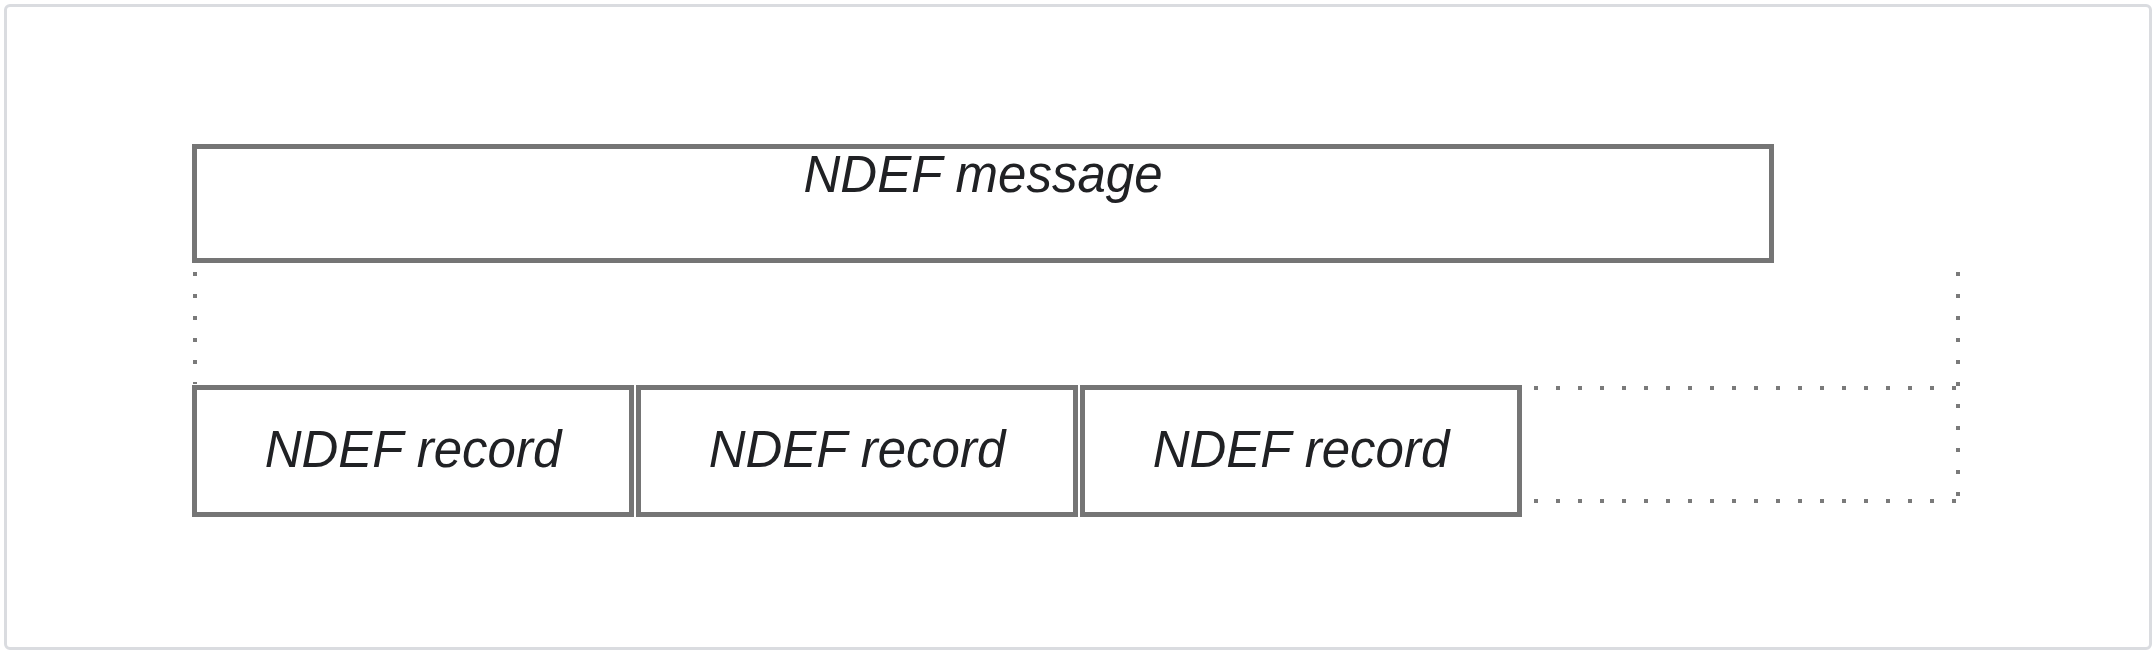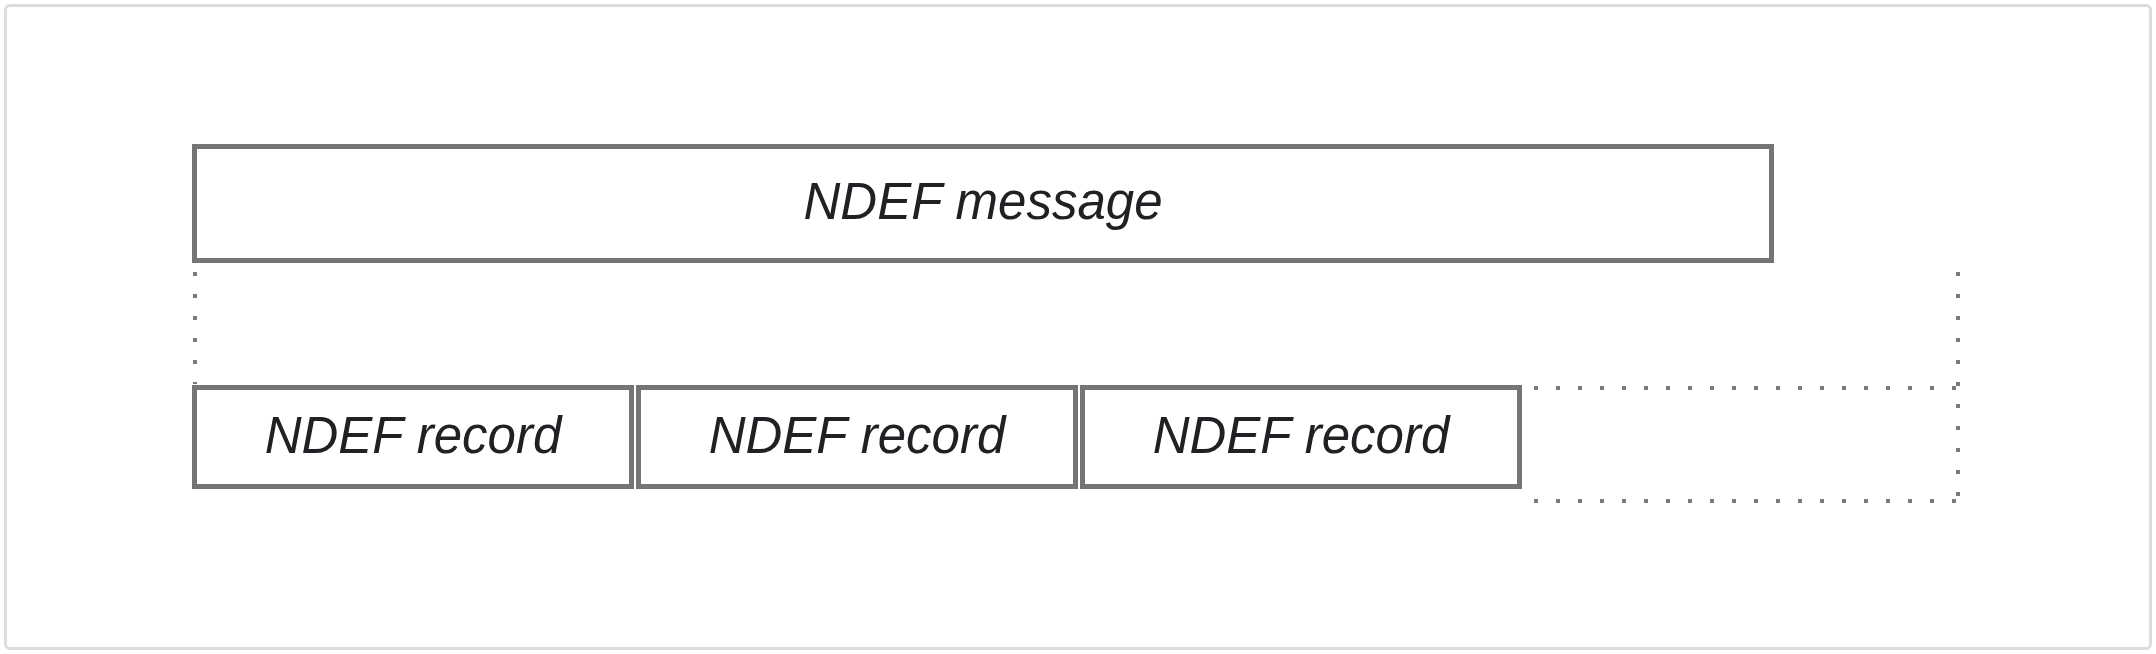--- a/index.html
+++ b/index.html
@@ -30,39 +30,38 @@
   .message-box {
     position: absolute;
     left: 192px;
     top: 144px;
     width: 1582px;
     height: 119px;
     box-sizing: border-box;
     border: 5px solid var(--box-border, #757575);
     background: var(--background, #ffffff);
     display: flex;
-    align-items: center;
     justify-content: center;
   }
   .diagram-label {
     font-style: italic;
     font-size: 51px;
     letter-spacing: 0px;
     color: var(--text, #202124);
     white-space: nowrap;
     line-height: 1;
     padding-bottom: 4px;
   }
   
   .records-row {
     position: absolute;
     left: 192px;
     top: 385px;
     width: 1330px;
-    height: 104px;
+    height: 132px;
     display: flex;
     gap: 2px;
   }
   .record-box {
     flex: 1 1 0;
     box-sizing: border-box;
     border: 5px solid var(--box-border, #757575);
     background: var(--background, #ffffff);
     display: flex;
     align-items: center;

